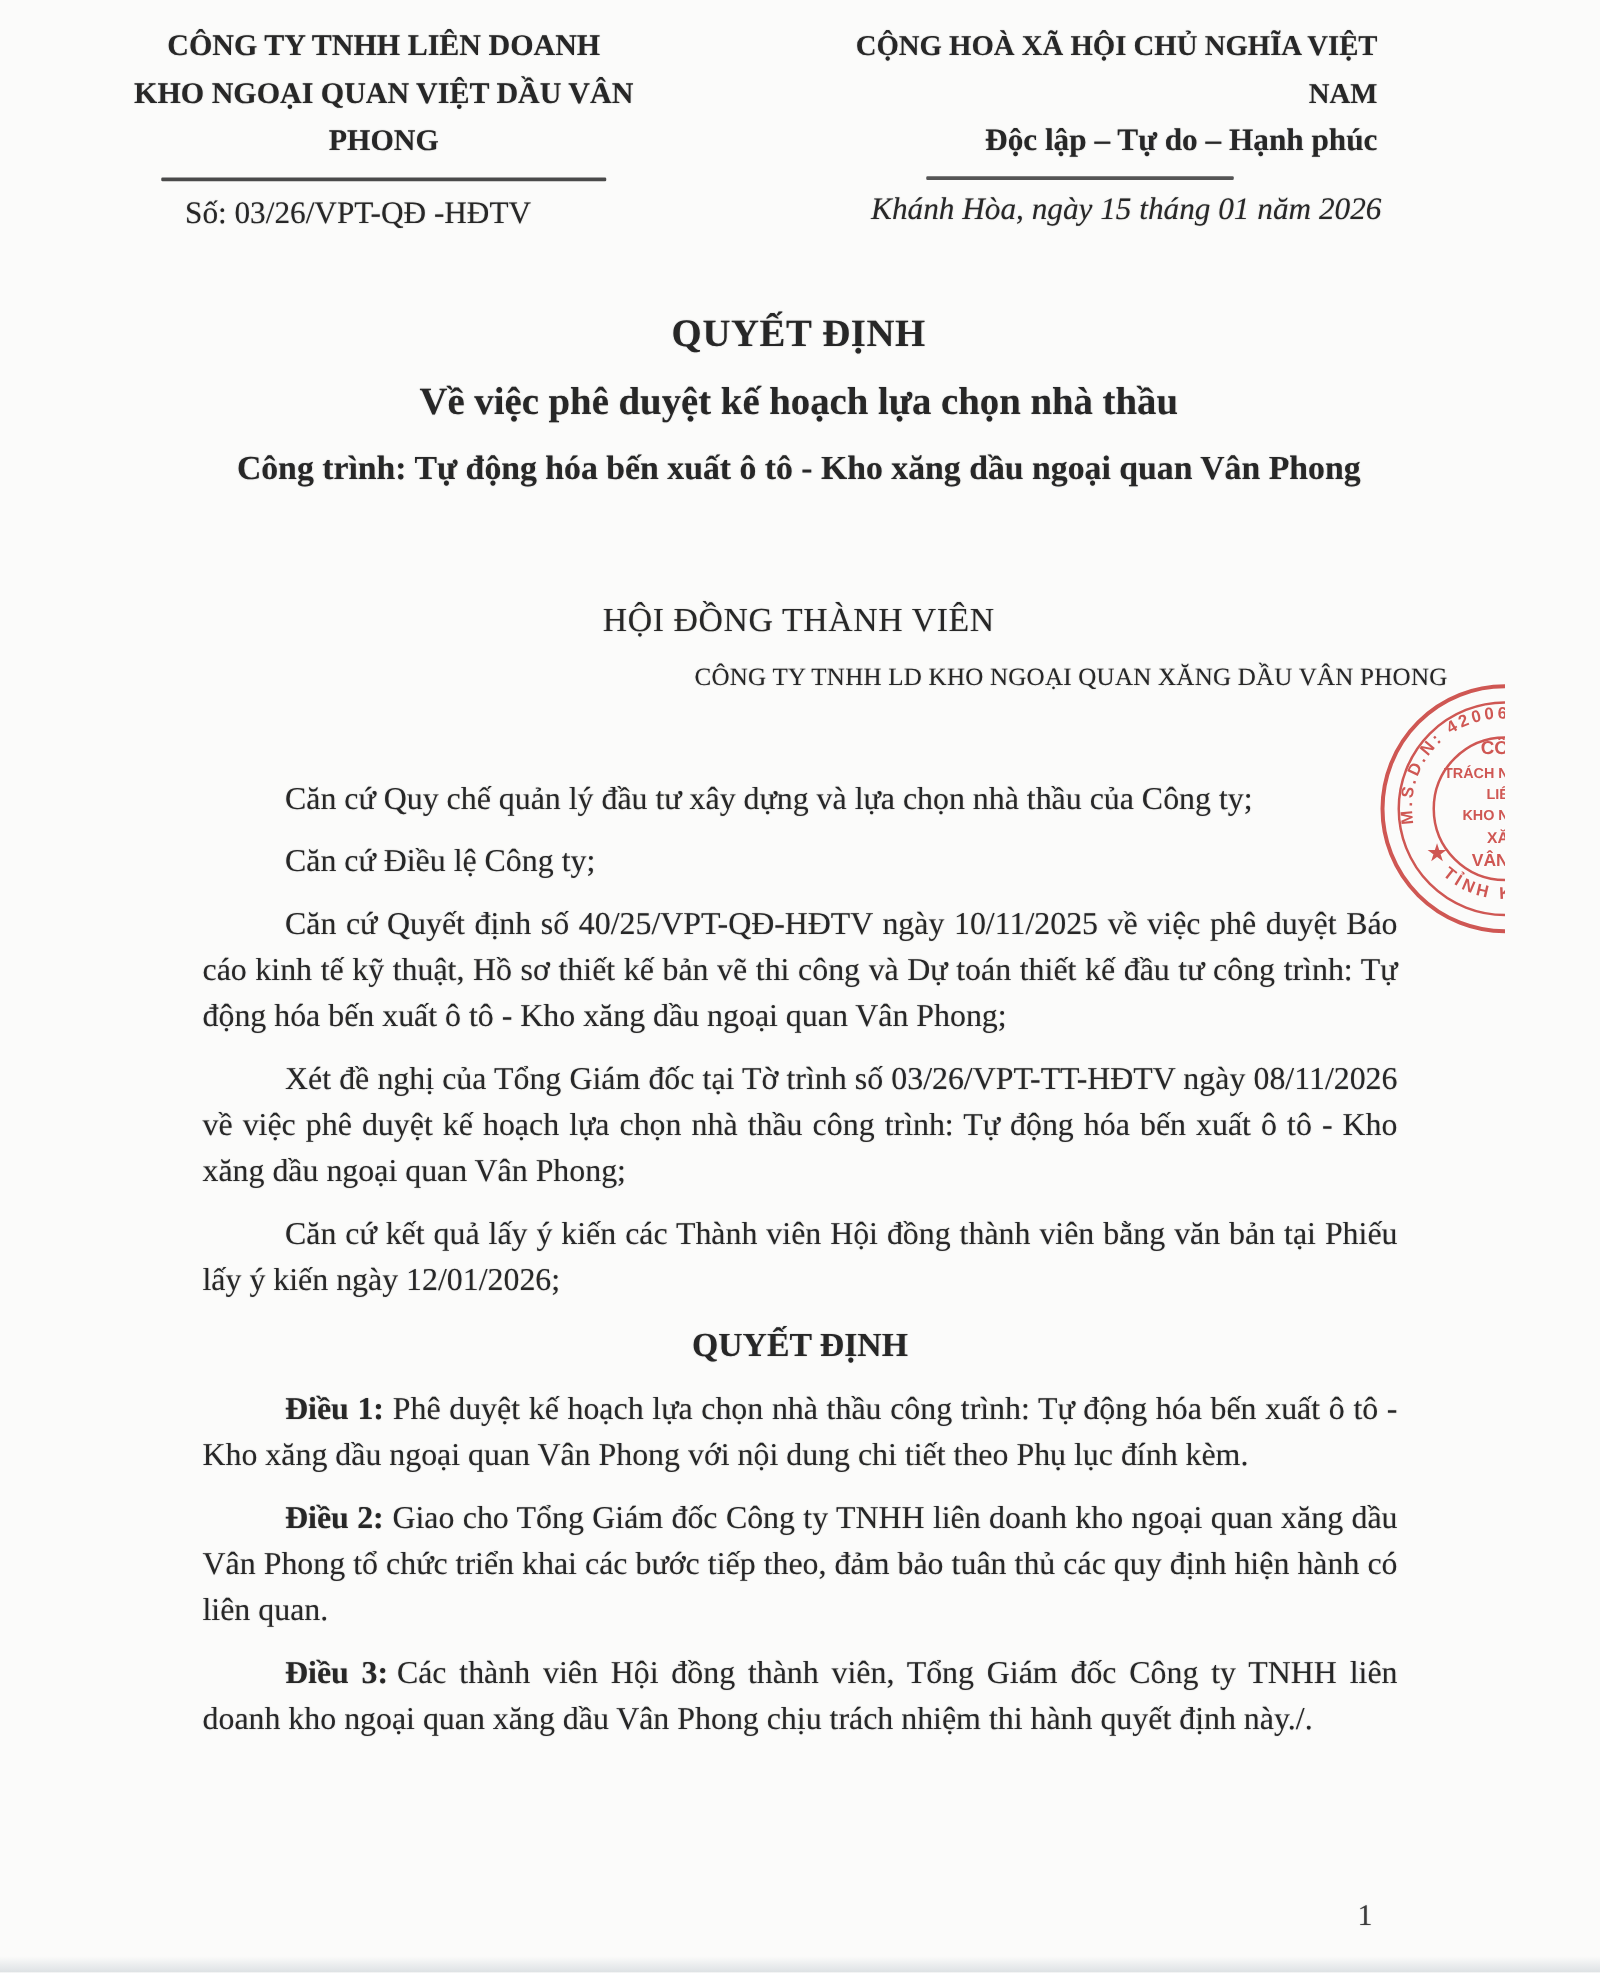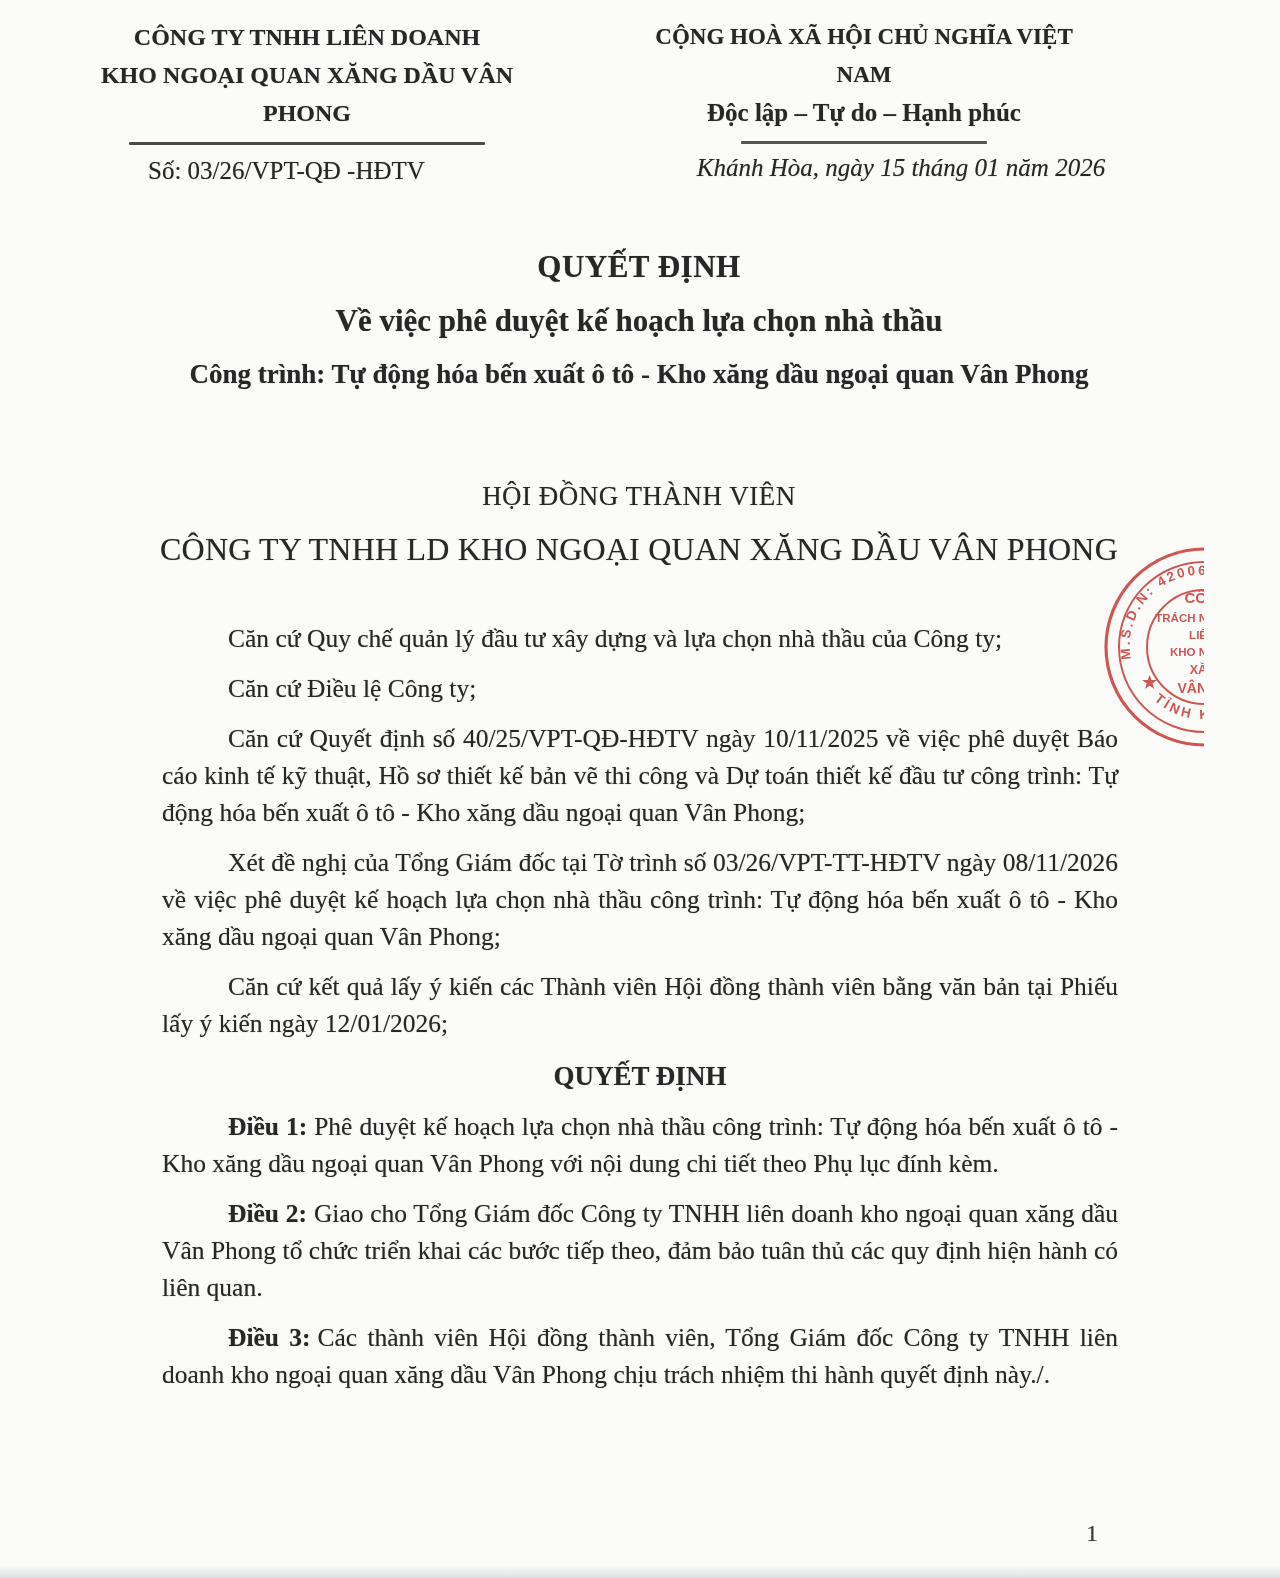--- a/index.html
+++ b/index.html
@@ -14,21 +14,21 @@
   }
   .soft { text-shadow:0 0 1px rgba(45,45,45,0.45); }
 
   
   .header-left {
     position:absolute; top:18px; left:70px; width:474px;
     text-align:center; font-weight:bold; font-size:24px; line-height:38px;
   }
   .header-right {
     position:absolute; top:18px; left:626px; width:476px;
-    text-align:center; font-weight:bold;
+    text-align:right; font-weight:bold;
   }
   .header-right .hr-line1 { font-size:23px; line-height:38px; }
   .header-right .hr-line2 { font-size:25px; line-height:38px; }
   .rule-left  { height:3px; background:#4a4a4a; width:356px; margin:10px auto 0; border-radius:1px; }
   .rule-right { height:3px; background:#555;    width:246px; margin:9px  auto 0; border-radius:1px; }
 
   .doc-number {
     position:absolute; top:157px; left:148px;
     font-size:25px;
   }
@@ -44,21 +44,21 @@
   }
   .doc-title    { font-size:31px; line-height:36px; letter-spacing:0.5px; }
   .doc-subtitle { font-size:31px; line-height:36px; margin-top:18px; }
   .doc-subtitle2{ font-size:27px; line-height:46px; margin-top:12px; }
 
   .issuer-block {
     position:absolute; top:481px; left:120px; width:1038px;
     text-align:center; font-weight:normal;
   }
   .issuer-line1 { font-size:27px; letter-spacing:0.5px; }
-  .issuer-line2 { font-size:32px; margin-top:19px; letter-spacing:0.2px; }
+  .issuer-line2 { font-size:20px; margin-top:19px; letter-spacing:0.2px;text-align:right; }
 
   
   .body-block {
     position:absolute; top:620px; left:162px; width:956px;
     font-size:25.5px; line-height:37px; text-align:justify;
   }
   .body-block p { margin:0 0 13px; text-indent:66px; }
   .article-label { font-weight:bold; margin-right:7px; }
   .decision-heading {
     text-align:center; font-weight:bold; font-size:27px;
@@ -82,21 +82,21 @@
   .scan-band {
     position:absolute; left:0; bottom:0; width:1280px; height:13px;
     background:linear-gradient(to bottom, rgba(223,227,230,0), #dde1e4);
   }
 </style>
 </head>
 <body>
 
 <div class="header-left soft">
   <div>CÔNG TY TNHH LIÊN DOANH</div>
-  <div>KHO NGOẠI QUAN XĂNG DẦU VÂN PHONG</div>
+  <div>KHO NGOẠI QUAN VIỆT DẦU VÂN PHONG</div>
   <div class="rule-left"></div>
 </div>
 
 <div class="header-right soft">
   <div class="hr-line1">CỘNG HOÀ XÃ HỘI CHỦ NGHĨA VIỆT NAM</div>
   <div class="hr-line2">Độc lập – Tự do – Hạnh phúc</div>
   <div class="rule-right"></div>
 </div>
 
 <div class="doc-number soft">Số: 03/26/VPT-QĐ -HĐTV</div>

